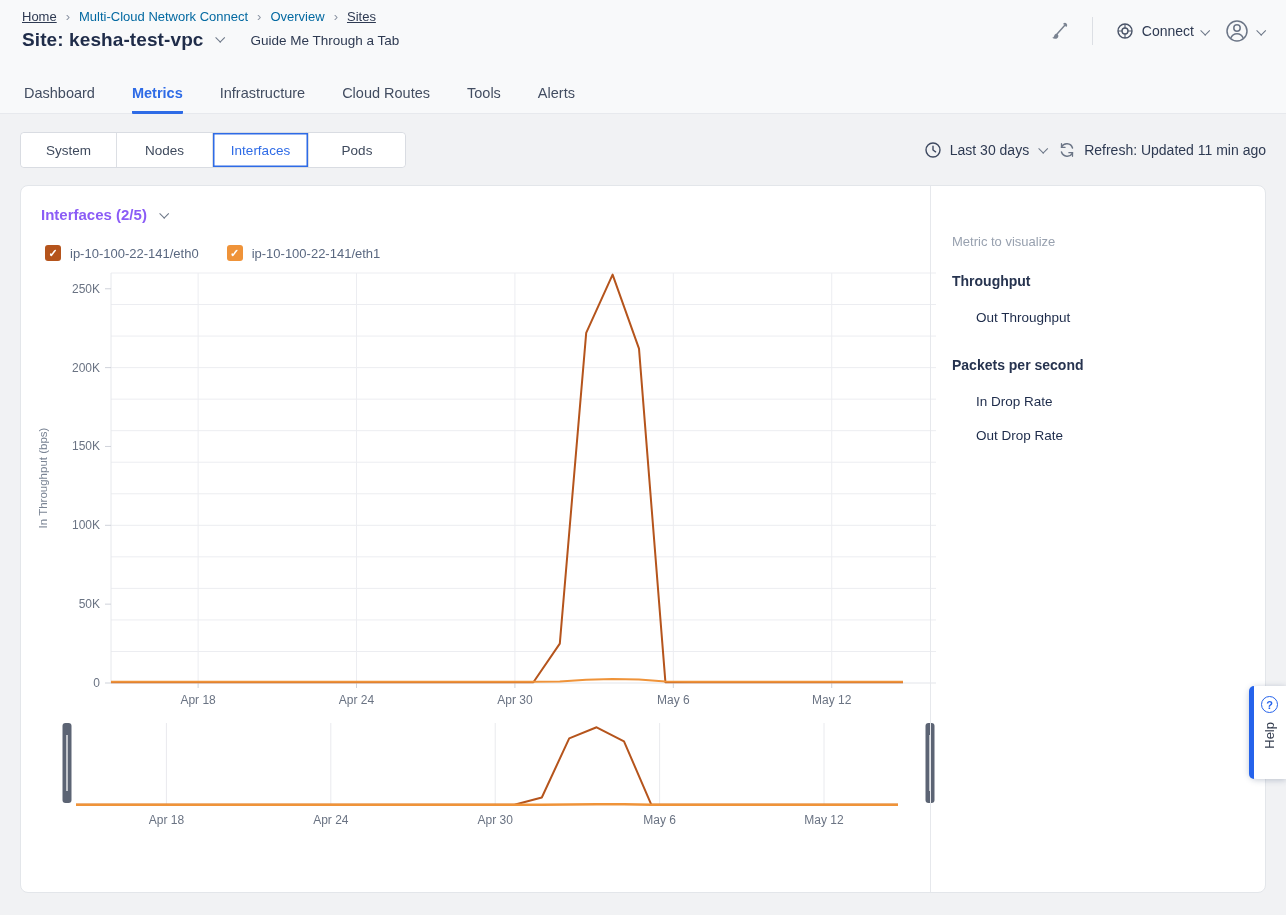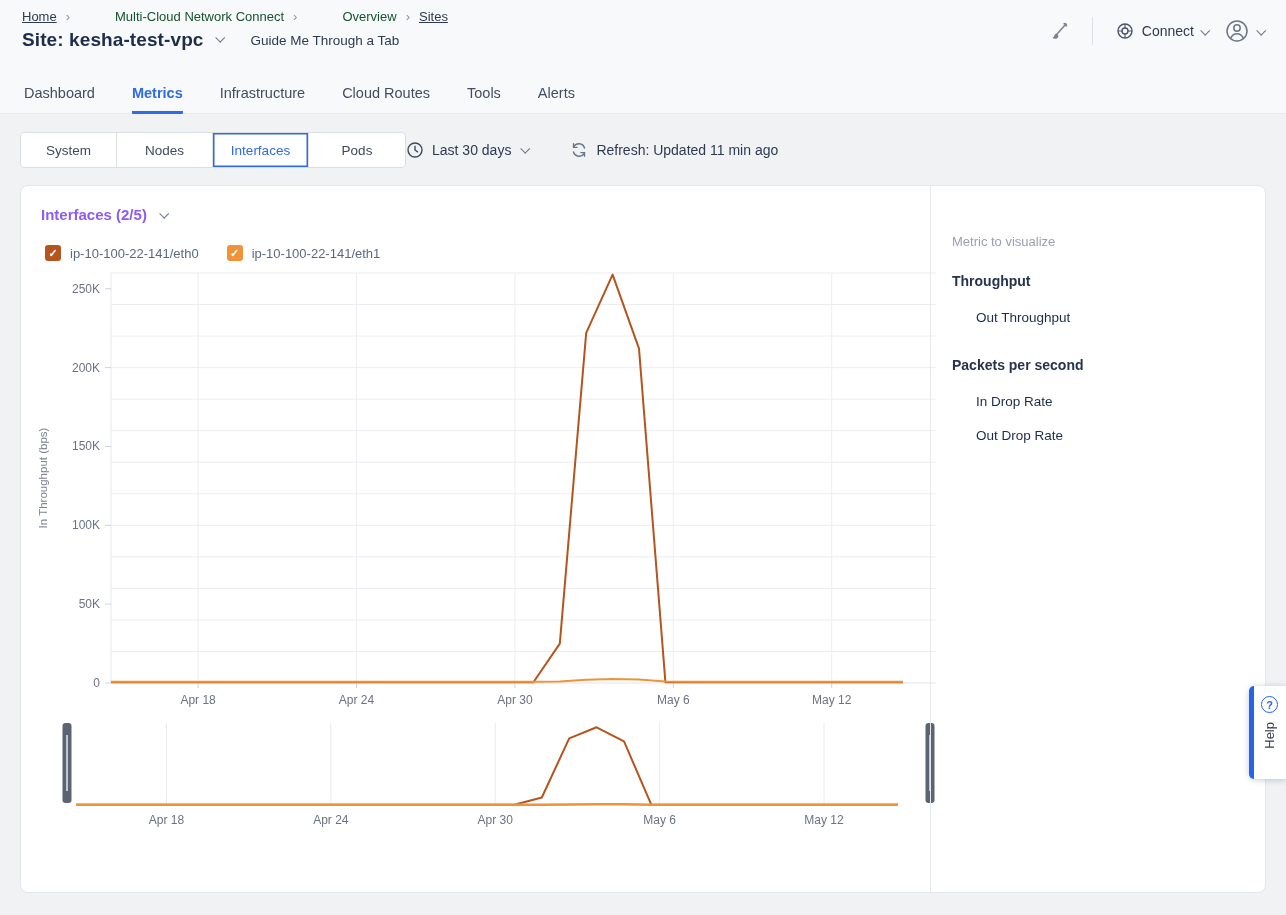--- a/index.html
+++ b/index.html
@@ -5,21 +5,21 @@
   * { margin:0; padding:0; box-sizing:border-box; }
   body { background:#e6e7ea; }
   .page { position:relative; width:1286px; height:915px; background:#f1f2f4; overflow:hidden;
           font-family:"Liberation Sans", sans-serif; color:#26334d; }
 
   
   .top-header { position:absolute; top:0; left:0; right:0; height:114px; background:#f8f9fa;
                 border-bottom:1px solid #e7e9ed; }
   .breadcrumb { position:absolute; top:9px; left:22px; font-size:13px; display:flex; align-items:center; gap:9px; }
   .bc-link { color:#2e3a52; text-decoration:underline; cursor:pointer; }
-  .bc-item { color:#14532d;margin-left:36px; }
+  .bc-item { color:#0369a1; }
   .bc-sep { color:#8a93a2; font-size:13px; }
   .title-row { position:absolute; top:29px; left:22px; display:flex; align-items:center; }
   .page-title { font-size:19px; font-weight:600; color:#1f2c49; letter-spacing:.1px; }
   .chev { display:inline-block; width:7px; height:7px; border-right:1.6px solid #6b7586;
           border-bottom:1.6px solid #6b7586; transform:rotate(45deg) translateY(-1px); }
   .title-chev { margin-left:12px; margin-top:-3px; }
   .guide-link { margin-left:28px; font-size:13.5px; color:#2e3a52; cursor:pointer; }
 
   .hdr-right { position:absolute; top:16px; right:22px; display:flex; align-items:center; gap:16px; height:30px; }
   .hdr-divider { width:1px; height:28px; background:#dcdfe4; margin:0 6px; }
@@ -28,28 +28,28 @@
   .icon-btn { display:flex; align-items:center; cursor:pointer; }
 
   
   .tabs { position:absolute; bottom:-1px; left:24px; display:flex; }
   .tab { padding:11px 0 10px; margin-right:37px; font-size:14.5px; color:#424d61; cursor:pointer;
          border-bottom:3px solid transparent; }
   .tab.active { color:#2e6be6; font-weight:700; border-bottom-color:#2e6be6; border-radius:1px; }
 
   
   .toolbar { position:absolute; top:132px; left:20px; right:20px; height:36px; display:flex;
-             align-items:center; }
+             justify-content:space-between; align-items:center; }
   .segmented { display:flex; border:1px solid #d9dce2; border-radius:4px; background:#fff; }
   .seg-btn { width:96px; height:34px; display:flex; align-items:center; justify-content:center;
              font-size:13.5px; color:#3f4a5d; background:#fff; cursor:pointer; border-right:1px solid #dcdfe4; }
   .seg-btn:first-child { border-radius:4px 0 0 4px; }
   .seg-btn:last-child { border-right:none; border-radius:0 4px 4px 0; }
   .seg-btn.active { box-shadow:inset 0 0 0 1.5px #2e6be6; color:#2e6be6; }
-  .toolbar-right { display:flex; align-items:center; gap:42px; }
+  .toolbar-right { display:flex; align-items:center; gap:12px; }
   .tb-group { display:flex; align-items:center; gap:8px; cursor:pointer; }
   .tb-label { font-size:14px; color:#2e3a52; }
   .tb-chev { margin-left:2px; margin-top:-2px; }
 
   
   .card { position:absolute; top:185px; left:20px; width:1246px; height:708px; background:#fff;
           border:1px solid #e3e6ea; border-radius:8px; }
   .card-head { position:absolute; top:20px; left:20px; display:flex; align-items:center; gap:13px; }
   .card-title { font-size:15px; font-weight:600; color:#8b5cf6; }
   .legend { position:absolute; top:59px; left:24px; display:flex; gap:28px; }

